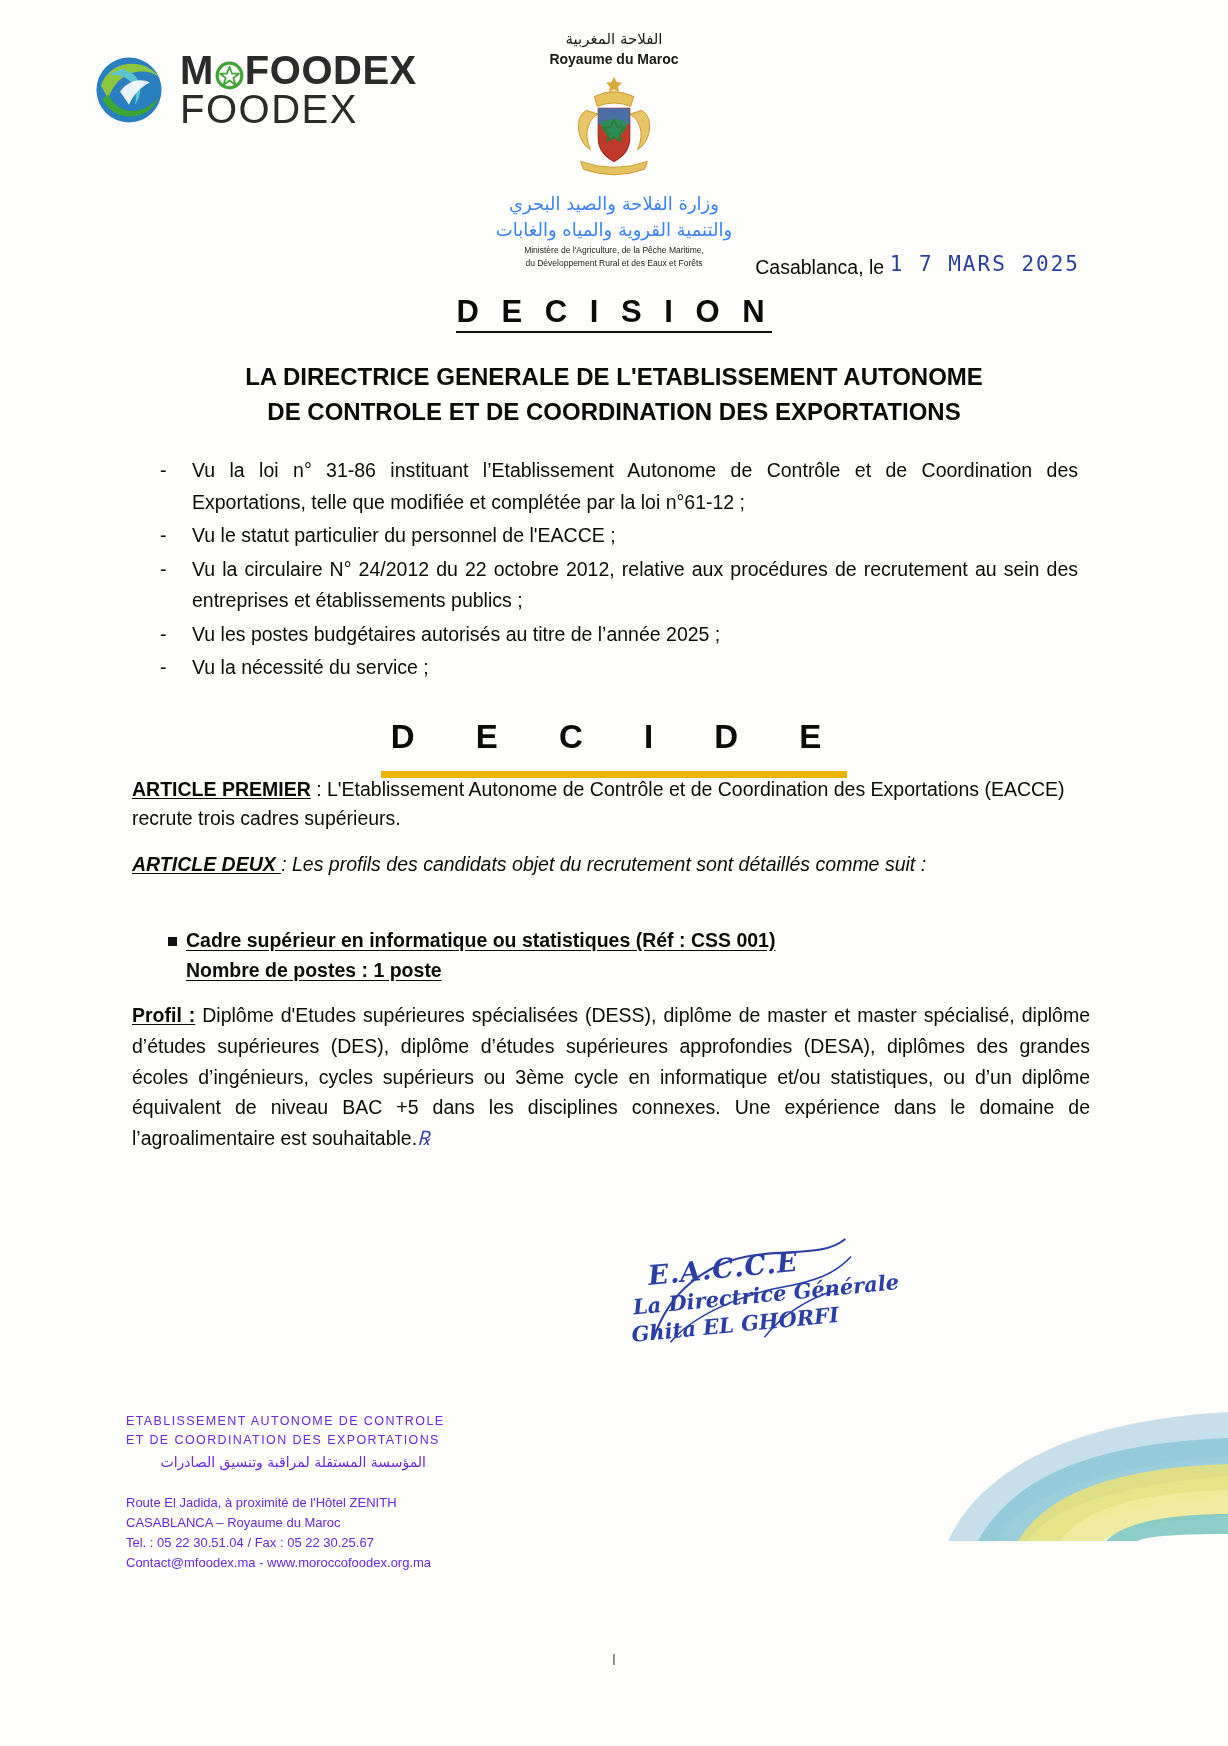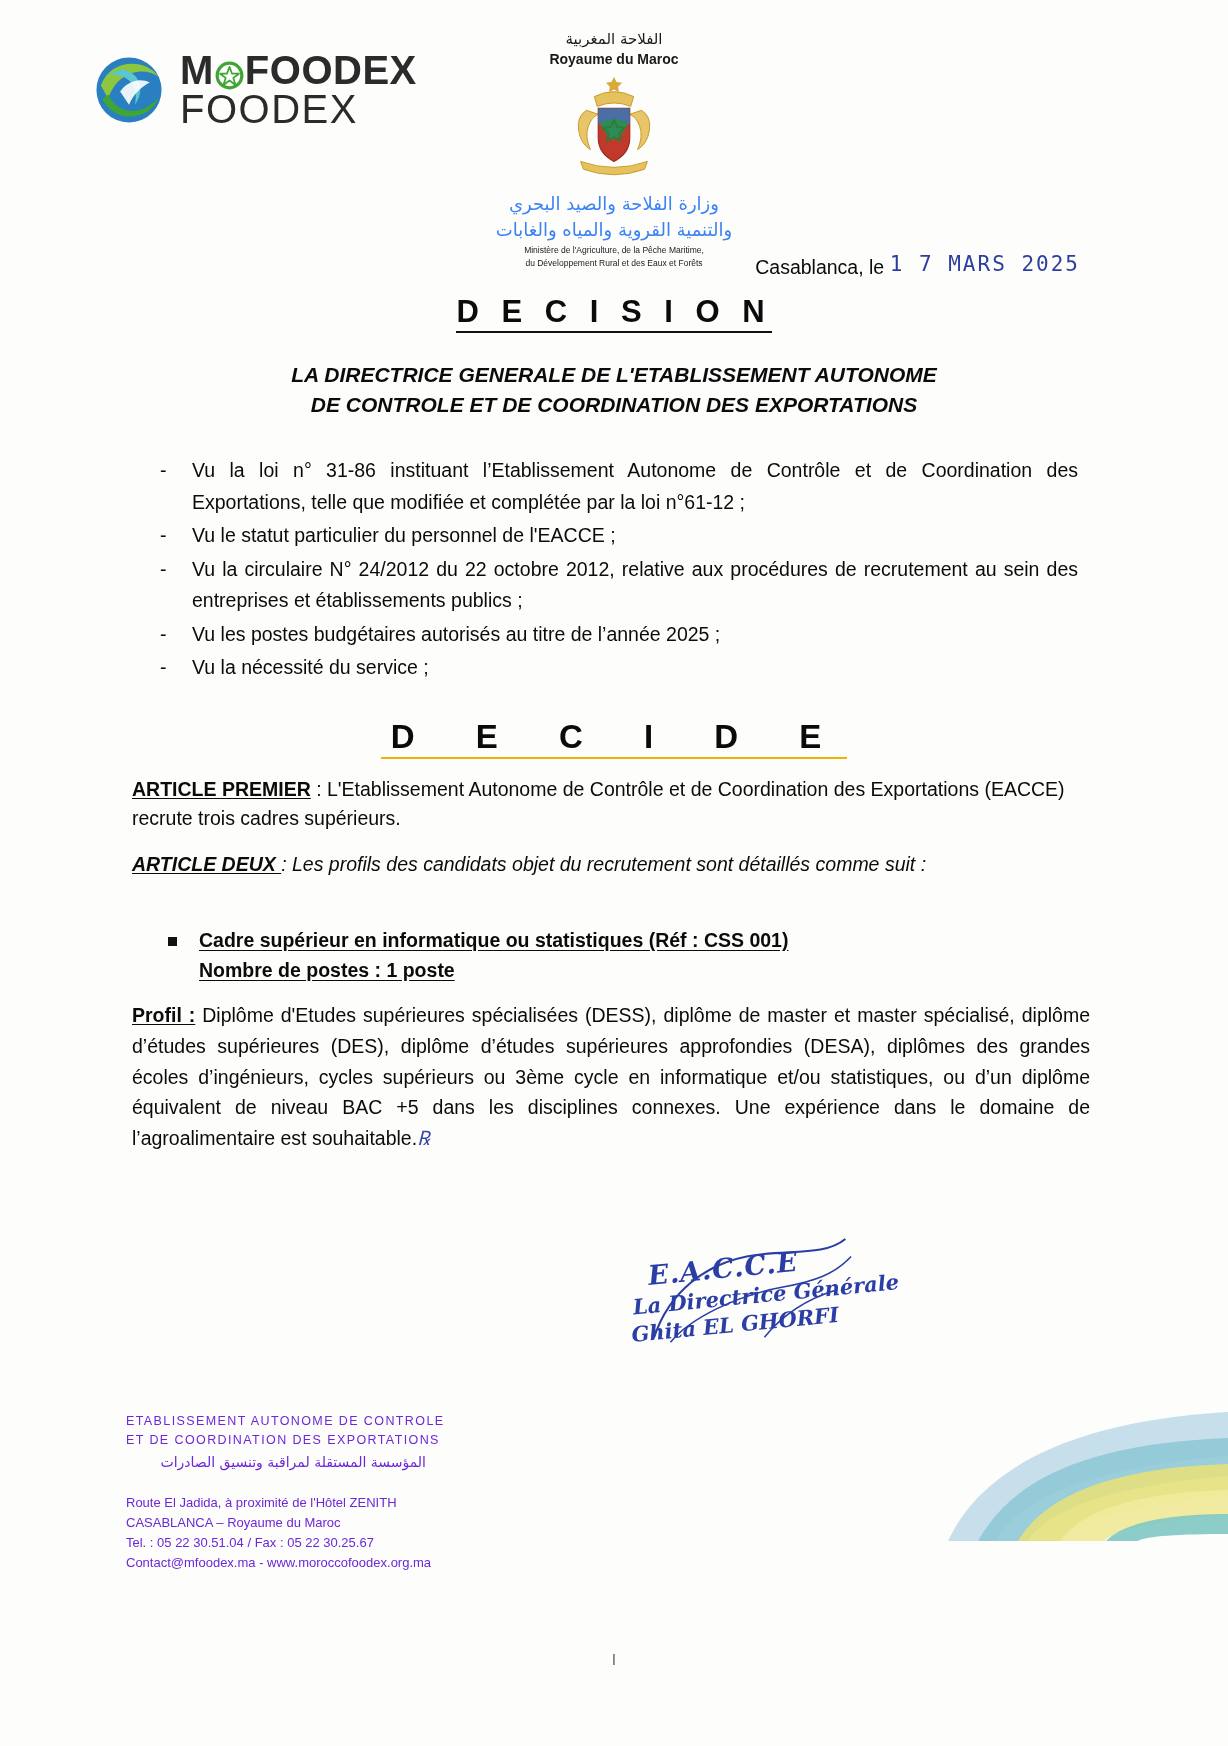--- a/index.html
+++ b/index.html
@@ -136,24 +136,23 @@
   .doc-title span {
     border-bottom: 2.5px solid #111;
     padding-bottom: 2px;
   }
   .subtitle {
     position: absolute;
     top: 360px;
     left: 120px;
     right: 120px;
     text-align: center;
-    font-size: 21px;
+    font-size: 24px;
     font-weight: 700;
     line-height: 1.45;
-    font-style: italic;
   }
 
   
   .visas {
     position: absolute;
     top: 455px;
     left: 160px;
     right: 150px;
     font-size: 19.5px;
     line-height: 1.62;
@@ -171,22 +170,22 @@
   .decide {
     position: absolute;
     top: 718px;
     left: 0; right: 0;
     text-align: center;
     font-size: 33px;
     font-weight: 700;
     letter-spacing: 26px;
   }
   .decide span {
-    border-bottom: 2px solid #eab308;
-    padding: 0 0 2px 10px;
+    border-bottom: 7px solid #eab308;
+    padding: 0 0 16px 10px;
   }
 
   
   .body-text {
     position: absolute;
     left: 132px;
     right: 140px;
     font-size: 19.5px;
     line-height: 1.5;
   }
@@ -197,21 +196,21 @@
     text-decoration: underline;
     text-underline-offset: 2px;
   }
 
   .bullet-row {
     position: absolute;
     top: 925px;
     left: 168px;
     right: 140px;
     display: flex;
-    gap: 22px;
+    gap: 9px;
   }
   .bullet-sq {
     width: 9px; height: 9px;
     background: #111;
     margin-top: 12px;
     flex: 0 0 auto;
   }
   .bullet-text {
     font-size: 19.5px;
     font-weight: 700;

